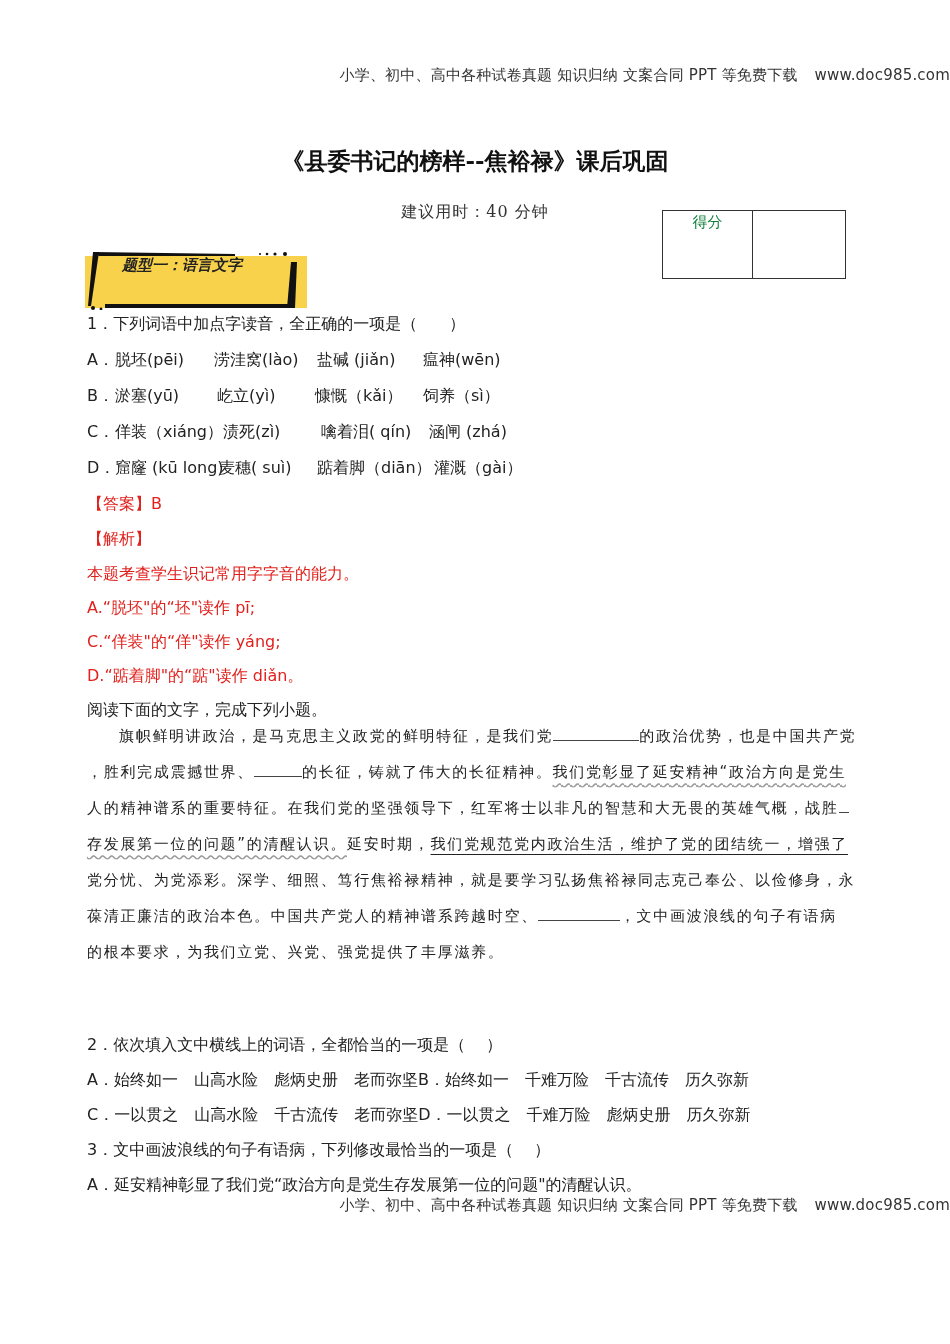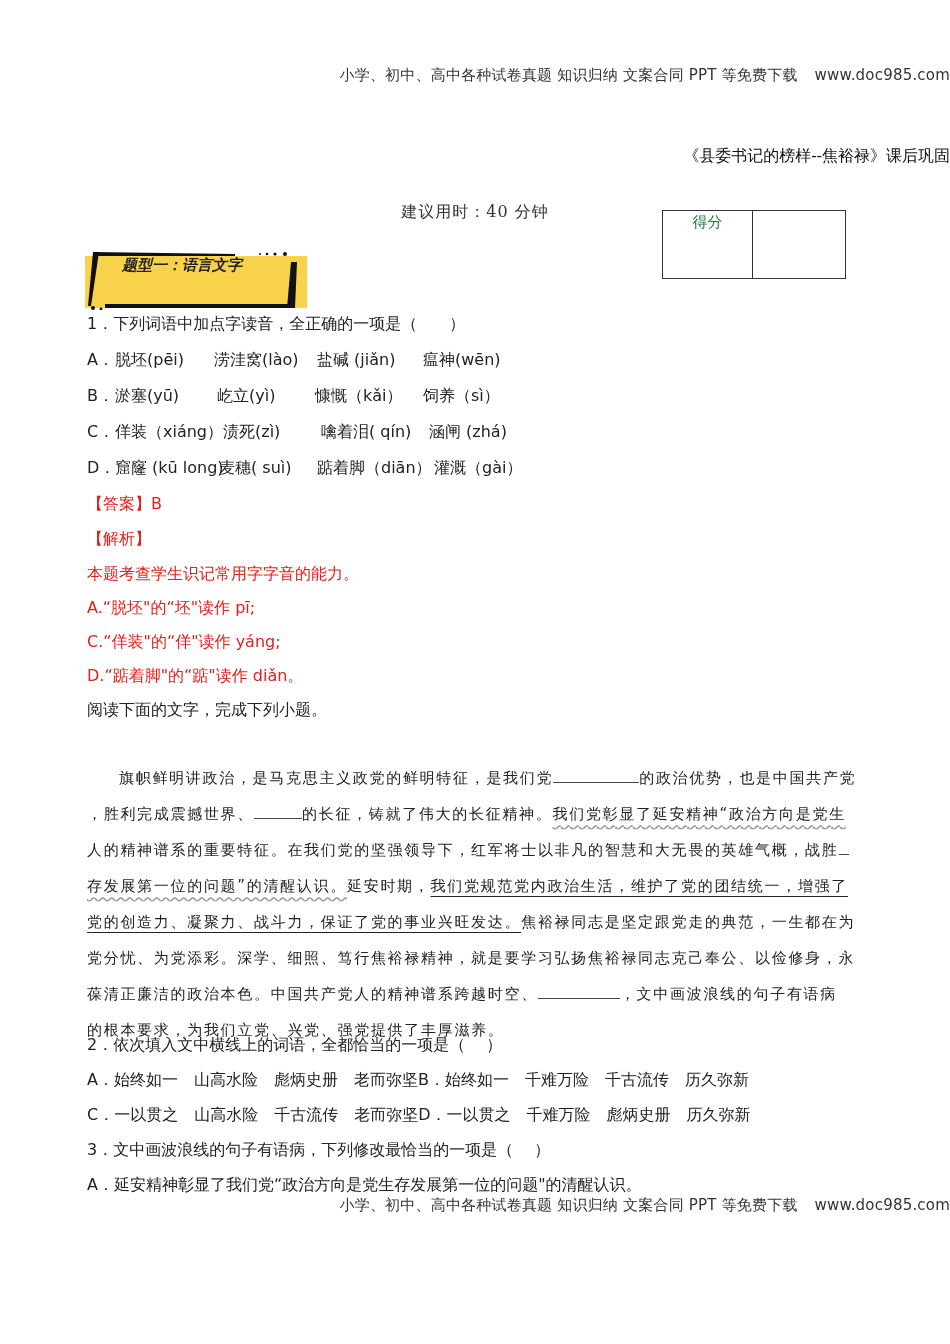--- a/index.html
+++ b/index.html
@@ -2,21 +2,21 @@
 <html><head>
 <meta charset="utf-8">
 <style>
   html, body { margin: 0; padding: 0; background: #ffffff; }
   body { width: 950px; height: 1344px; position: relative; overflow: hidden;
          font-family: "DejaVu Sans", "Liberation Sans", sans-serif; color: #222; }
   .abs { position: absolute; }
   .banner { left: 0; width: 950px; text-align: right; font-size: 15px; color: #333;
             font-family: "DejaVu Sans", sans-serif; letter-spacing: 0.2px; }
   .banner .site { margin-left: 12px; }
-  .title { left: 0; width: 950px; top: 146px; text-align: right; font-size: 16px; font-weight: normal;
+  .title { left: 0; width: 950px; top: 146px; text-align: center; font-size: 23px; font-weight: bold;
            font-family: "DejaVu Serif", serif; color: #111; }
   .subtitle { left: 0; width: 950px; top: 202px; text-align: center; font-size: 16px; color: #333;
               font-family: "DejaVu Serif", serif; letter-spacing: 1px; }
   .score-table { left: 662px; top: 210px; width: 182px; height: 67px; border: 1px solid #333; display: flex; }
   .score-table .cell { width: 90px; height: 67px; }
   .score-table .cell.label { border-right: 1px solid #333; text-align: center; font-size: 15px; color: #15803d;
                              padding-top: 2px; box-sizing: border-box; }
   .section-tag { left: 85px; top: 248px; width: 222px; height: 58px; font-style: italic; }
   .section-tag .bg { position: absolute; left: 0; top: 8px; width: 222px; height: 52px; background: #f9d24b; }
   .section-tag .label { position: absolute; left: 37px; top: 8px; font-size: 15px; font-weight: bold; color: #222;
@@ -81,35 +81,32 @@
   </div>
   <div class="line red" style="height:35px">【答案】B</div>
   <div class="line red" style="height:35px">【解析】</div>
   <div class="line red" style="height:34px">本题考查学生识记常用字字音的能力。</div>
   <div class="line red" style="height:34px">A.“脱坯"的“坯"读作 pī;</div>
   <div class="line red" style="height:34px">C.“佯装"的“佯"读作 yáng;</div>
   <div class="line red" style="height:34px">D.“踮着脚"的“踮"读作 diǎn。</div>
   <div class="line" style="height:34px">阅读下面的文字，完成下列小题。</div>
 </div>
 
-<div class="abs content passage" style="top:760px;">
+<div class="abs content passage" style="top:718px;">
   <div class="line indent">
     <span>旗帜鲜明讲政治，是马克思主义政党的鲜明特征，是我们党</span><span class="blank" style="width:86px"></span><span>的政治优势，也是中国共产党</span>
   </div>
   <div class="line">
     <span>，胜利完成震撼世界、</span><span class="blank" style="width:48px"></span><span>的长征，铸就了伟大的长征精神。</span><span class="wavy">我们党彰显了延安精神“政治方向是党生</span>
   </div>
   <div class="line">
     <span>人的精神谱系的重要特征。在我们党的坚强领导下，红军将士以非凡的智慧和大无畏的英雄气概，战胜</span><span class="blank" style="width:10px"></span>
   </div>
   <div class="line">
     <span class="wavy">存发展第一位的问题”的清醒认识。</span><span>延安时期，</span><span class="uline">我们党规范党内政治生活，维护了党的团结统一，增强了</span>
-  </div>
-  <div class="line">
-    <span class="uline">党的创造力、凝聚力、战斗力，保证了党的事业兴旺发达。</span><span>焦裕禄同志是坚定跟党走的典范，一生都在为</span>
   </div>
   <div class="line">党分忧、为党添彩。深学、细照、笃行焦裕禄精神，就是要学习弘扬焦裕禄同志克己奉公、以俭修身，永</div>
   <div class="line">
     <span>葆清正廉洁的政治本色。中国共产党人的精神谱系跨越时空、</span><span class="blank" style="width:82px"></span><span>，文中画波浪线的句子有语病</span>
   </div>
   <div class="line">的根本要求，为我们立党、兴党、强党提供了丰厚滋养。</div>
 </div>
 
 <div class="abs content" style="top:1027px; line-height:35px;">
   <div class="line" style="height:35px">2．依次填入文中横线上的词语，全都恰当的一项是（　 ）</div>

